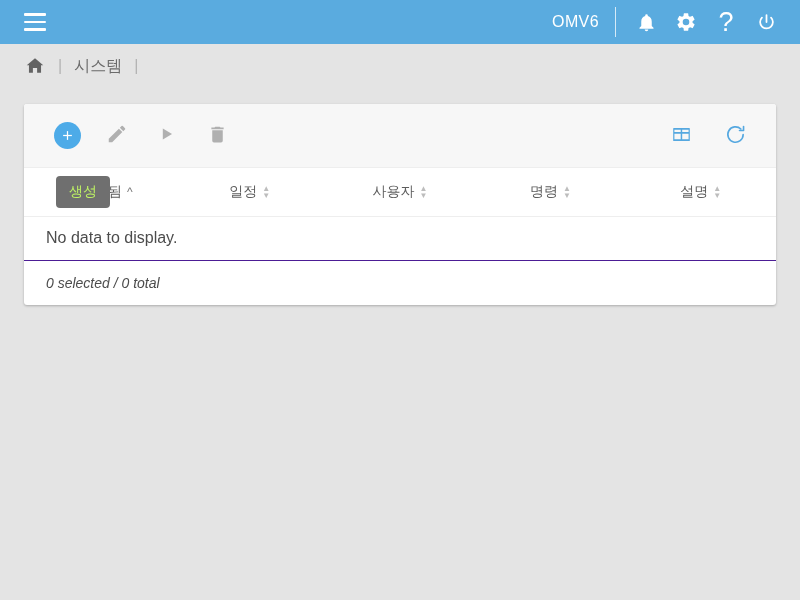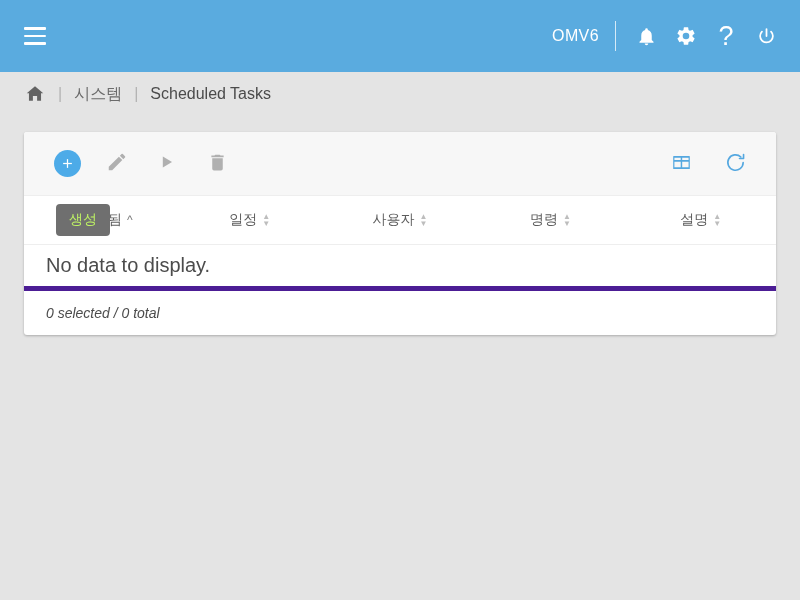--- a/index.html
+++ b/index.html
@@ -14,21 +14,21 @@
   body {
     background: #e4e4e4;
     font-family: "Liberation Sans", "DejaVu Sans", sans-serif;
     font-size: 14px;
     color: #3c3c3c;
     -webkit-font-smoothing: antialiased;
   }
 
   
   .topbar {
-    height: 72px;
+    height: 44px;
     background: #5aabdf;
     display: flex;
     align-items: center;
     padding: 0 14px 0 18px;
     position: relative;
   }
   .hamburger {
     width: 34px;
     height: 34px;
     display: flex;
@@ -197,22 +197,22 @@
   .sort-asc {
     color: #7a7a7a;
     font-size: 12px;
     line-height: 1;
     display: inline-block;
   }
   .nodata-row td {
     height: 44px;
     padding: 0 0 0 22px;
     color: #4c4c4c;
-    font-size: 20px;
-    border-bottom: 5px solid #4c1d95;
+    font-size: 16px;
+    border-bottom: 1px solid #4c1d95;
   }
   .footer-row {
     height: 44px;
     display: flex;
     align-items: center;
     padding: 0 0 0 22px;
     color: #4c4c4c;
     font-size: 14px;
     font-style: italic;
   }
@@ -279,21 +279,20 @@
 
 <div class="breadcrumb">
   <div class="bc-home">
     <svg width="22" height="22" viewBox="0 0 24 24" fill="currentColor" aria-hidden="true">
       <path d="M12 3.6 3 11.1h2.4v8.3h4.3v-5.1h4.6v5.1h4.3v-8.3H21z"></path>
     </svg>
   </div>
   <span class="bc-sep">|</span>
   <span class="bc-link">시스템</span>
   <span class="bc-sep">|</span>
-  <span class="bc-current">Scheduled Tasks</span>
 </div>
 
 <div class="card">
 
   <div class="toolbar">
     <div class="tb-left">
 
       <button class="tb-btn">
         <span class="fab-add">
           <svg width="15" height="15" viewBox="0 0 24 24" fill="currentColor" aria-hidden="true">

